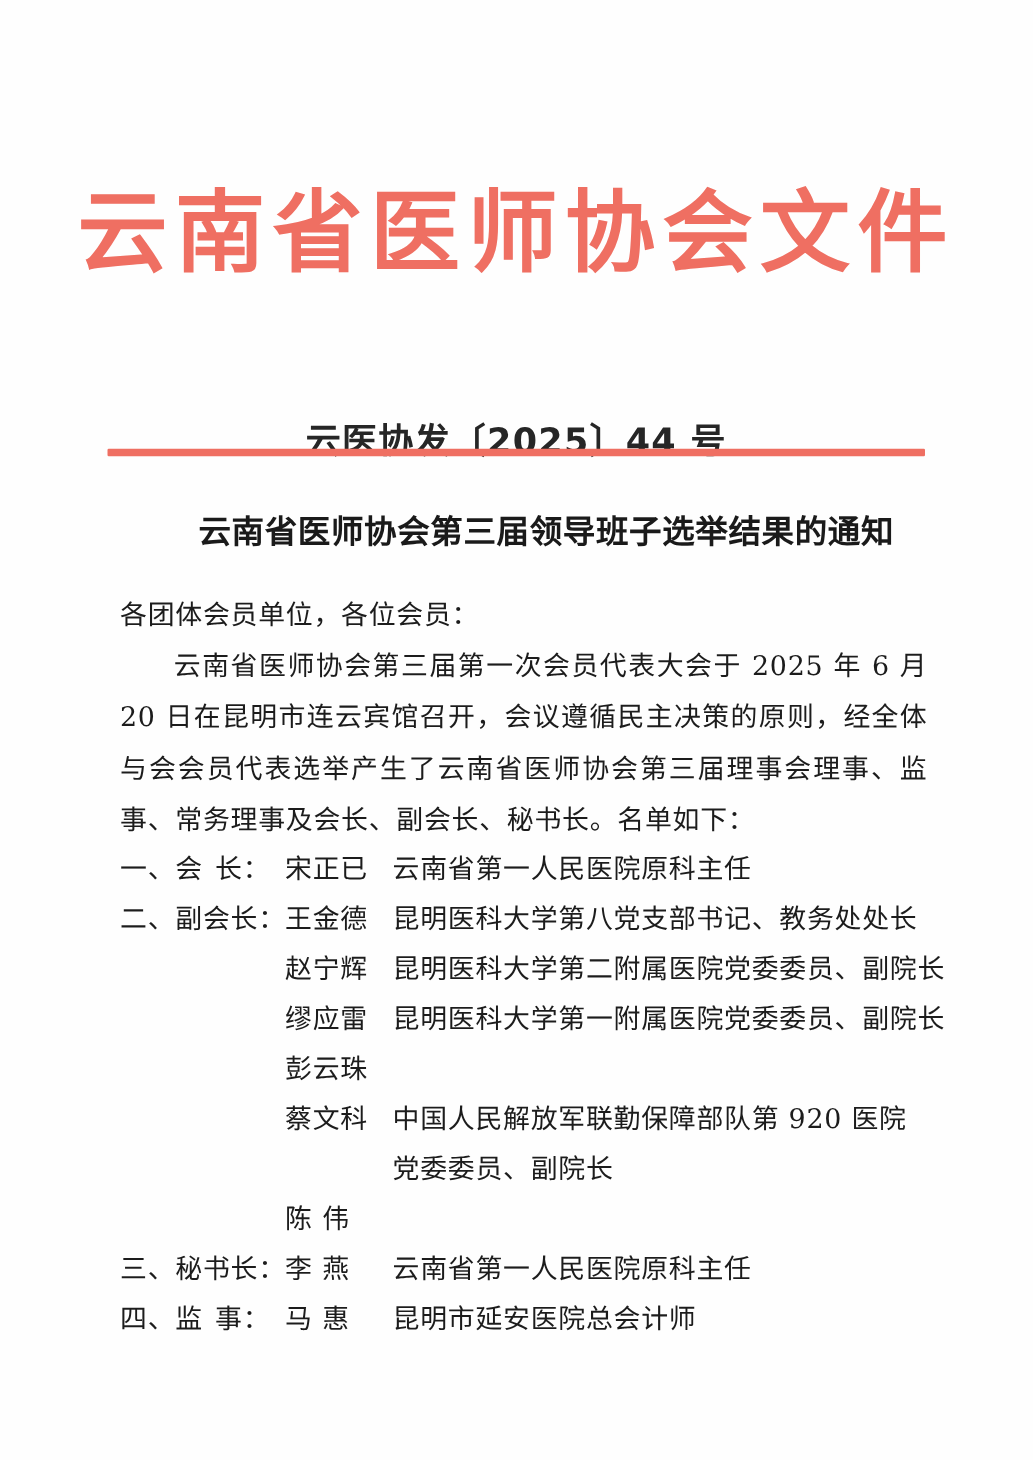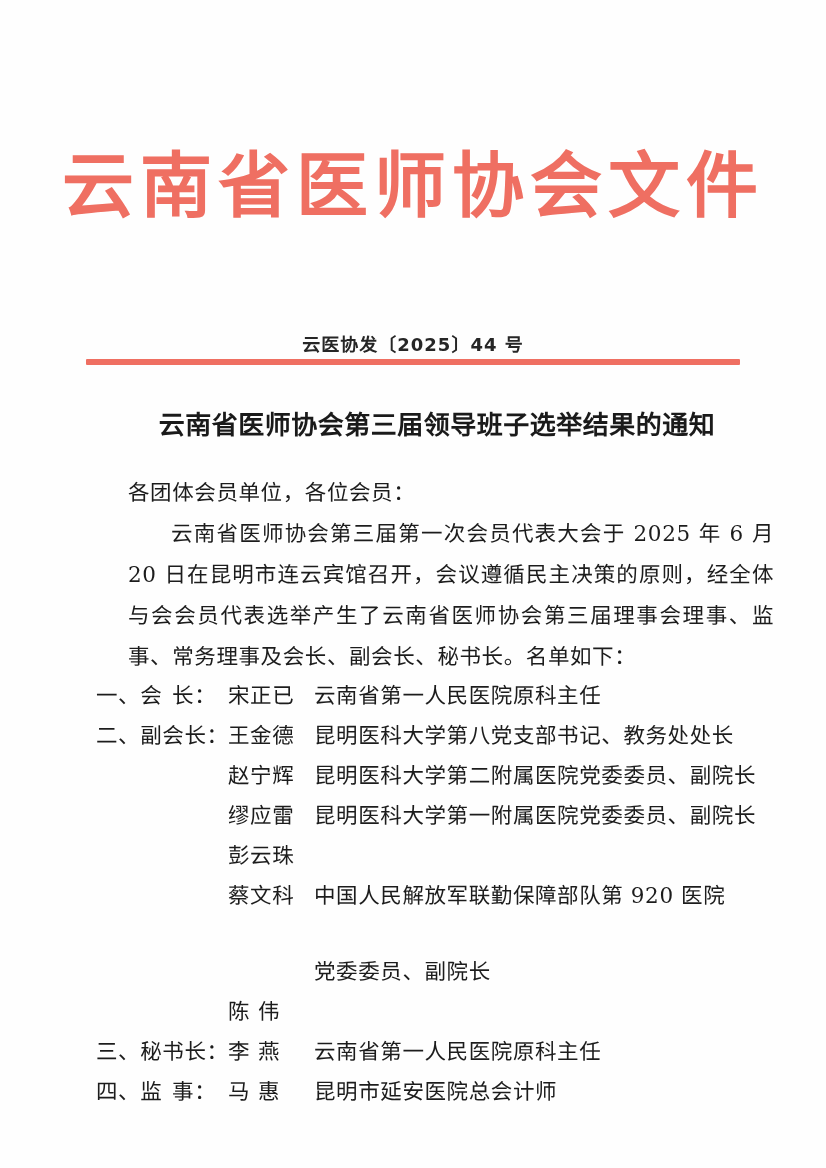--- a/index.html
+++ b/index.html
@@ -47,21 +47,21 @@
   .docnum-wrap {
     position: absolute;
     left: 0;
     top: 330px;
     width: 826px;
     text-align: center;
   }
   .docnum {
     display: inline-block;
     font-family: "DejaVu Sans", "Liberation Sans", sans-serif;
-    font-size: 18px;
+    font-size: 28px;
     font-weight: bold;
     color: #262626;
     letter-spacing: 1px;
     white-space: nowrap;
   }
 
   .red-rule {
     position: absolute;
     left: 86px;
     top: 359px;
@@ -86,21 +86,20 @@
     white-space: nowrap;
     padding-left: 24px;
   }
 
   
   .body-block {
     position: absolute;
     left: 96px;
     top: 472px;
     width: 646px;
-    margin-left: 32px;
   }
   .para {
     font-size: 21.5px;
     line-height: 41px;
     color: #1c1c1c;
     letter-spacing: 0.6px;
     text-align: justify;
     text-justify: inter-ideograph;
   }
   .para.indent {
@@ -134,21 +133,20 @@
     display: inline-block;
   }
   .roster-org {
     flex: 1 1 auto;
     display: inline-block;
   }
   .roster-row.continuation .roster-label { width: 132px; }
   .roster-row.continuation .roster-name  { width: 86px; }
   .cont-org {
     padding-left: 0;
-    margin-top: 36px;
   }
 
   
   .spread2 {
     display: inline-flex;
     justify-content: space-between;
     width: 54px;
   }
   .spread-name {
     display: inline-flex;

